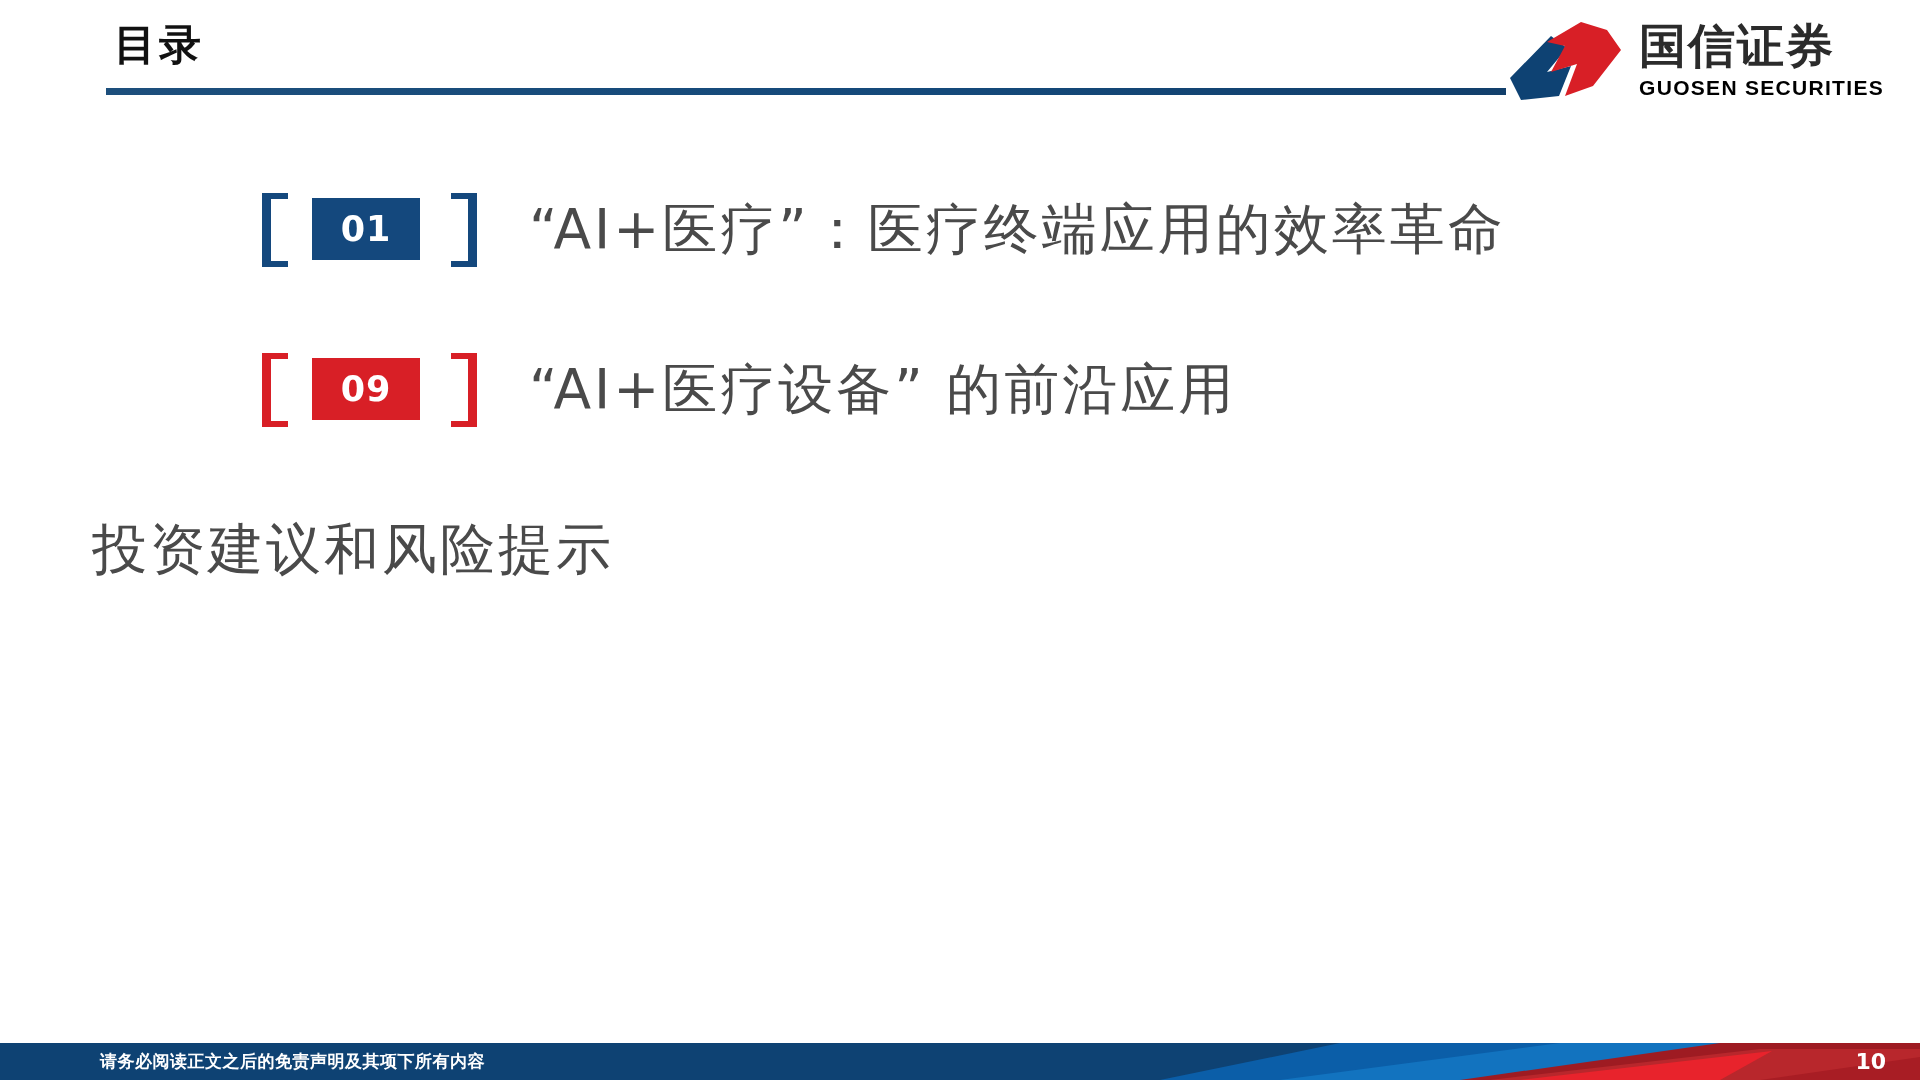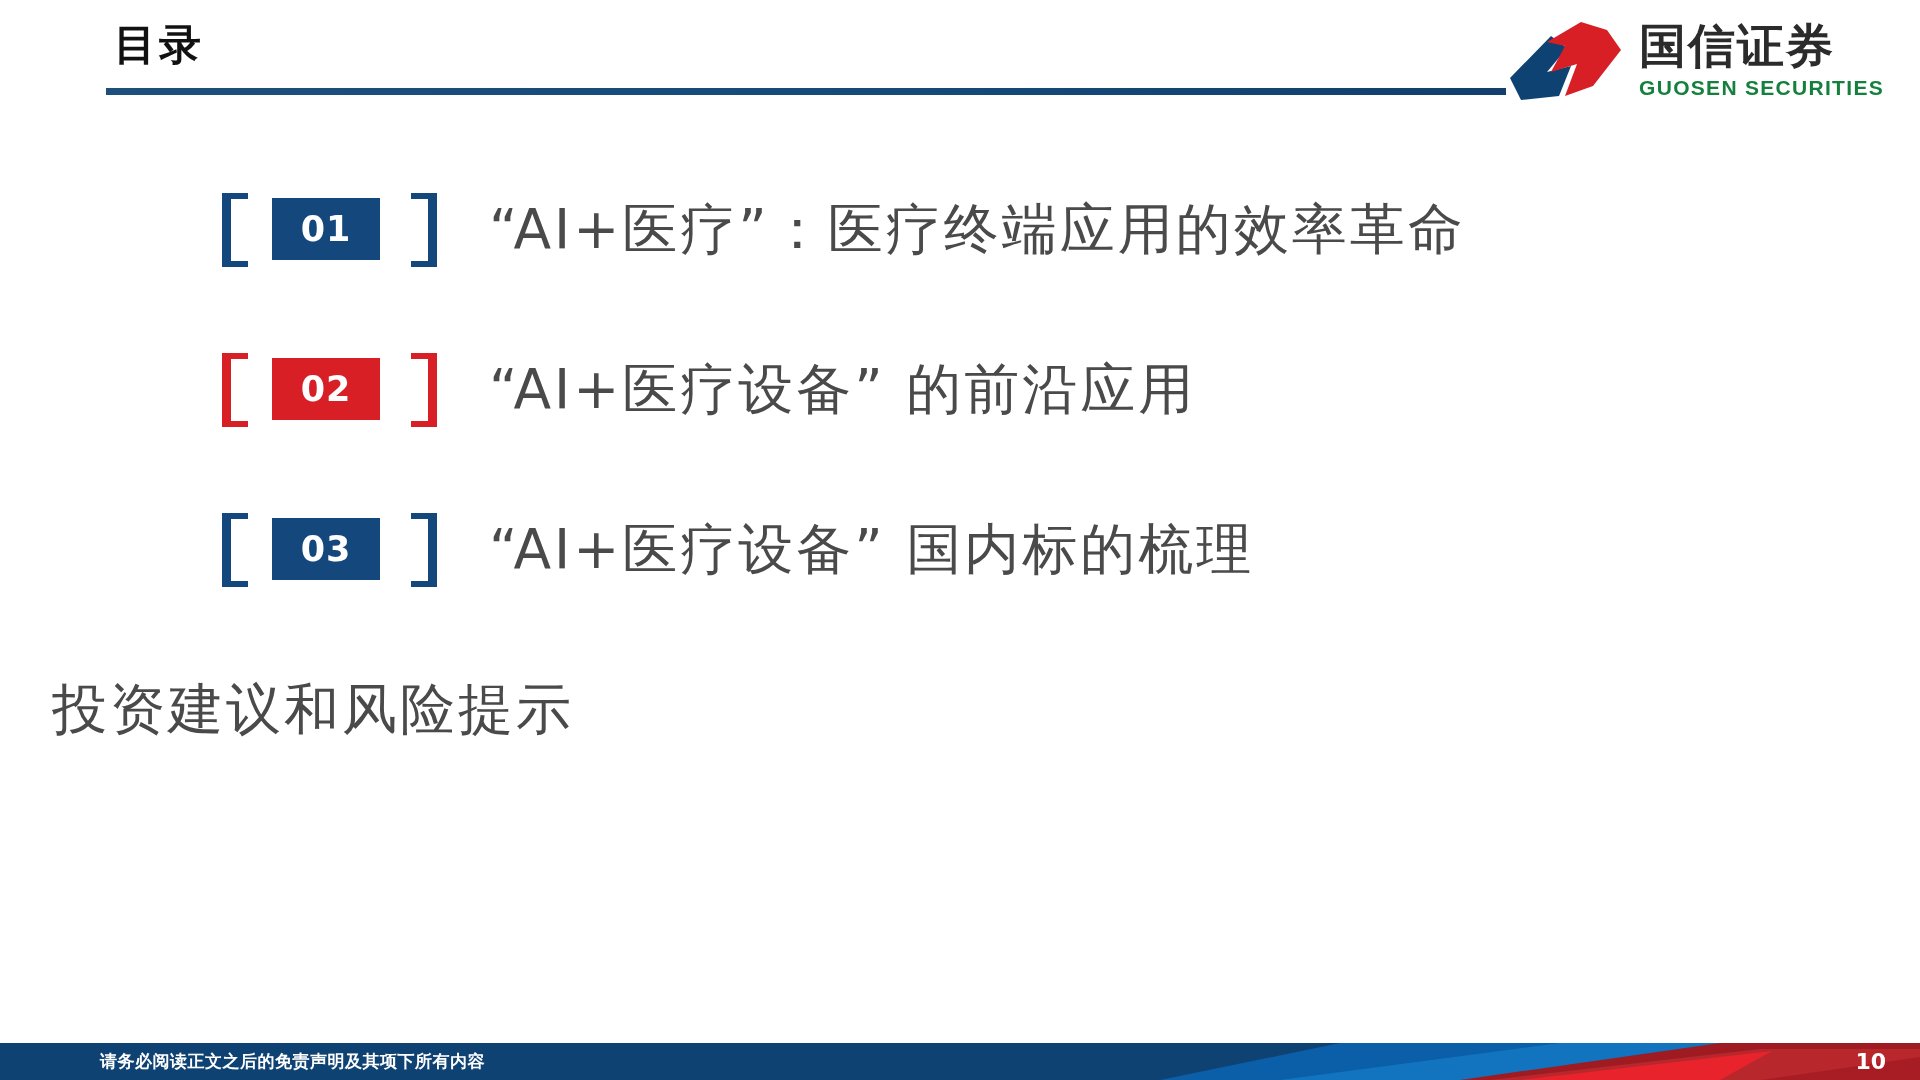--- a/index.html
+++ b/index.html
@@ -51,37 +51,38 @@
     font-size:47px;
     font-weight:bold;
     color:#2b2b2b;
     letter-spacing:2px;
     line-height:1.0;
     font-family:"DejaVu Sans","Liberation Sans",sans-serif;
   }
   #logo-en {
     font-size:21px;
     font-weight:bold;
-    color:#15803d;
+    color:#000000;
     letter-spacing:1.3px;
     margin-top:8px;
     line-height:1;
   }
 
   
   #toc {
     position:absolute;
     left:0; top:150px;
     width:1920px;
   }
   .toc-row {
     position:relative;
     height:160px;
     display:flex;
     align-items:center;
+    padding-left:40px;
   }
   .badge-group {
     position:relative;
     width:215px;
     height:74px;
     margin-left:222px;
     flex:0 0 auto;
   }
   
   .brk {
@@ -215,47 +216,29 @@
         <div class="toc-text">“AI+医疗”：医疗终端应用的效率革命</div>
       </div>
       <div class="toc-row theme-red">
         <div class="badge-group">
           <span class="brk left">
             <i class="stem"></i>
             <i class="capT"></i>
             <i class="capB"></i>
           </span>
           <div class="num-box">
-            <span>02</span>
+            <span>09</span>
           </div>
           <span class="brk right">
             <i class="stem"></i>
             <i class="capT"></i>
             <i class="capB"></i>
           </span>
         </div>
         <div class="toc-text">“AI+医疗设备” 的前沿应用</div>
-      </div>
-      <div class="toc-row theme-blue">
-        <div class="badge-group">
-          <span class="brk left">
-            <i class="stem"></i>
-            <i class="capT"></i>
-            <i class="capB"></i>
-          </span>
-          <div class="num-box">
-            <span>03</span>
-          </div>
-          <span class="brk right">
-            <i class="stem"></i>
-            <i class="capT"></i>
-            <i class="capB"></i>
-          </span>
-        </div>
-        <div class="toc-text">“AI+医疗设备” 国内标的梳理</div>
       </div>
       <div class="toc-row theme-blue">
         <div class="toc-text">投资建议和风险提示</div>
       </div>
     </div>
 
   <div id="footer">
     <svg id="footer-deco" viewBox="0 0 760 37" preserveAspectRatio="none">
       <rect x="0" y="0" width="760" height="37" fill="#0e4273"></rect>
       <polygon points="0,37 180,0 760,0 760,37" fill="#0b5ea8"></polygon>

